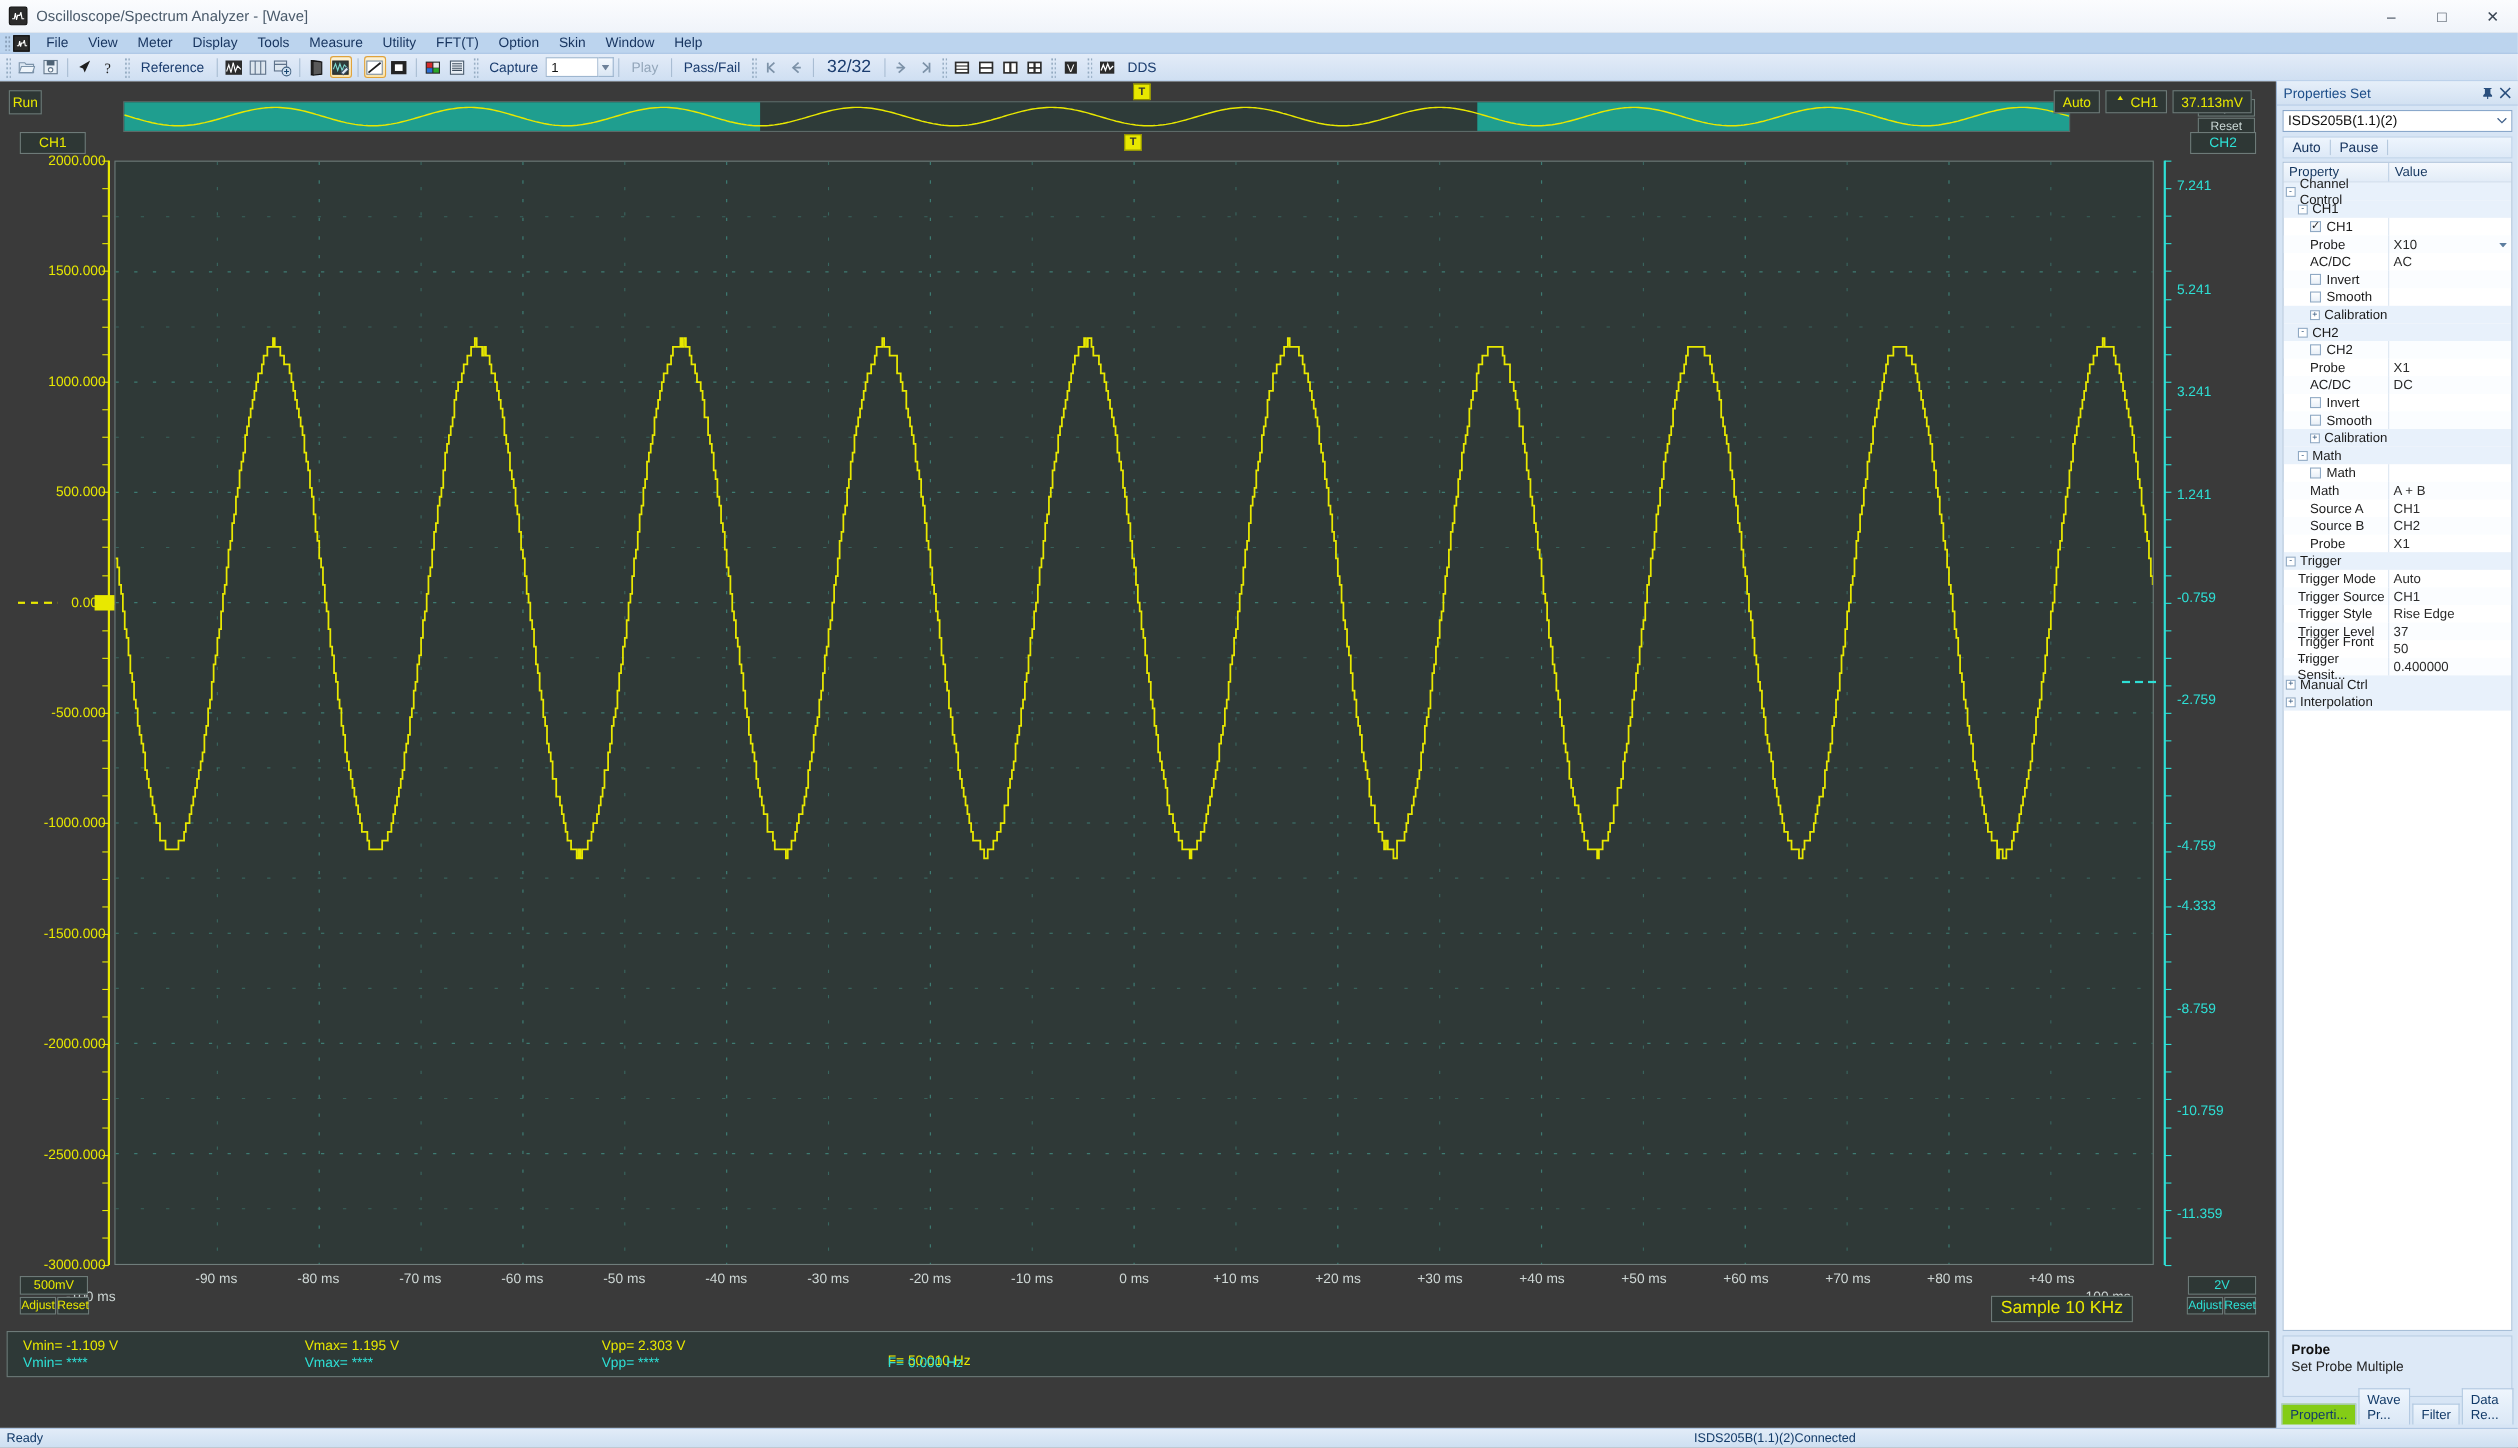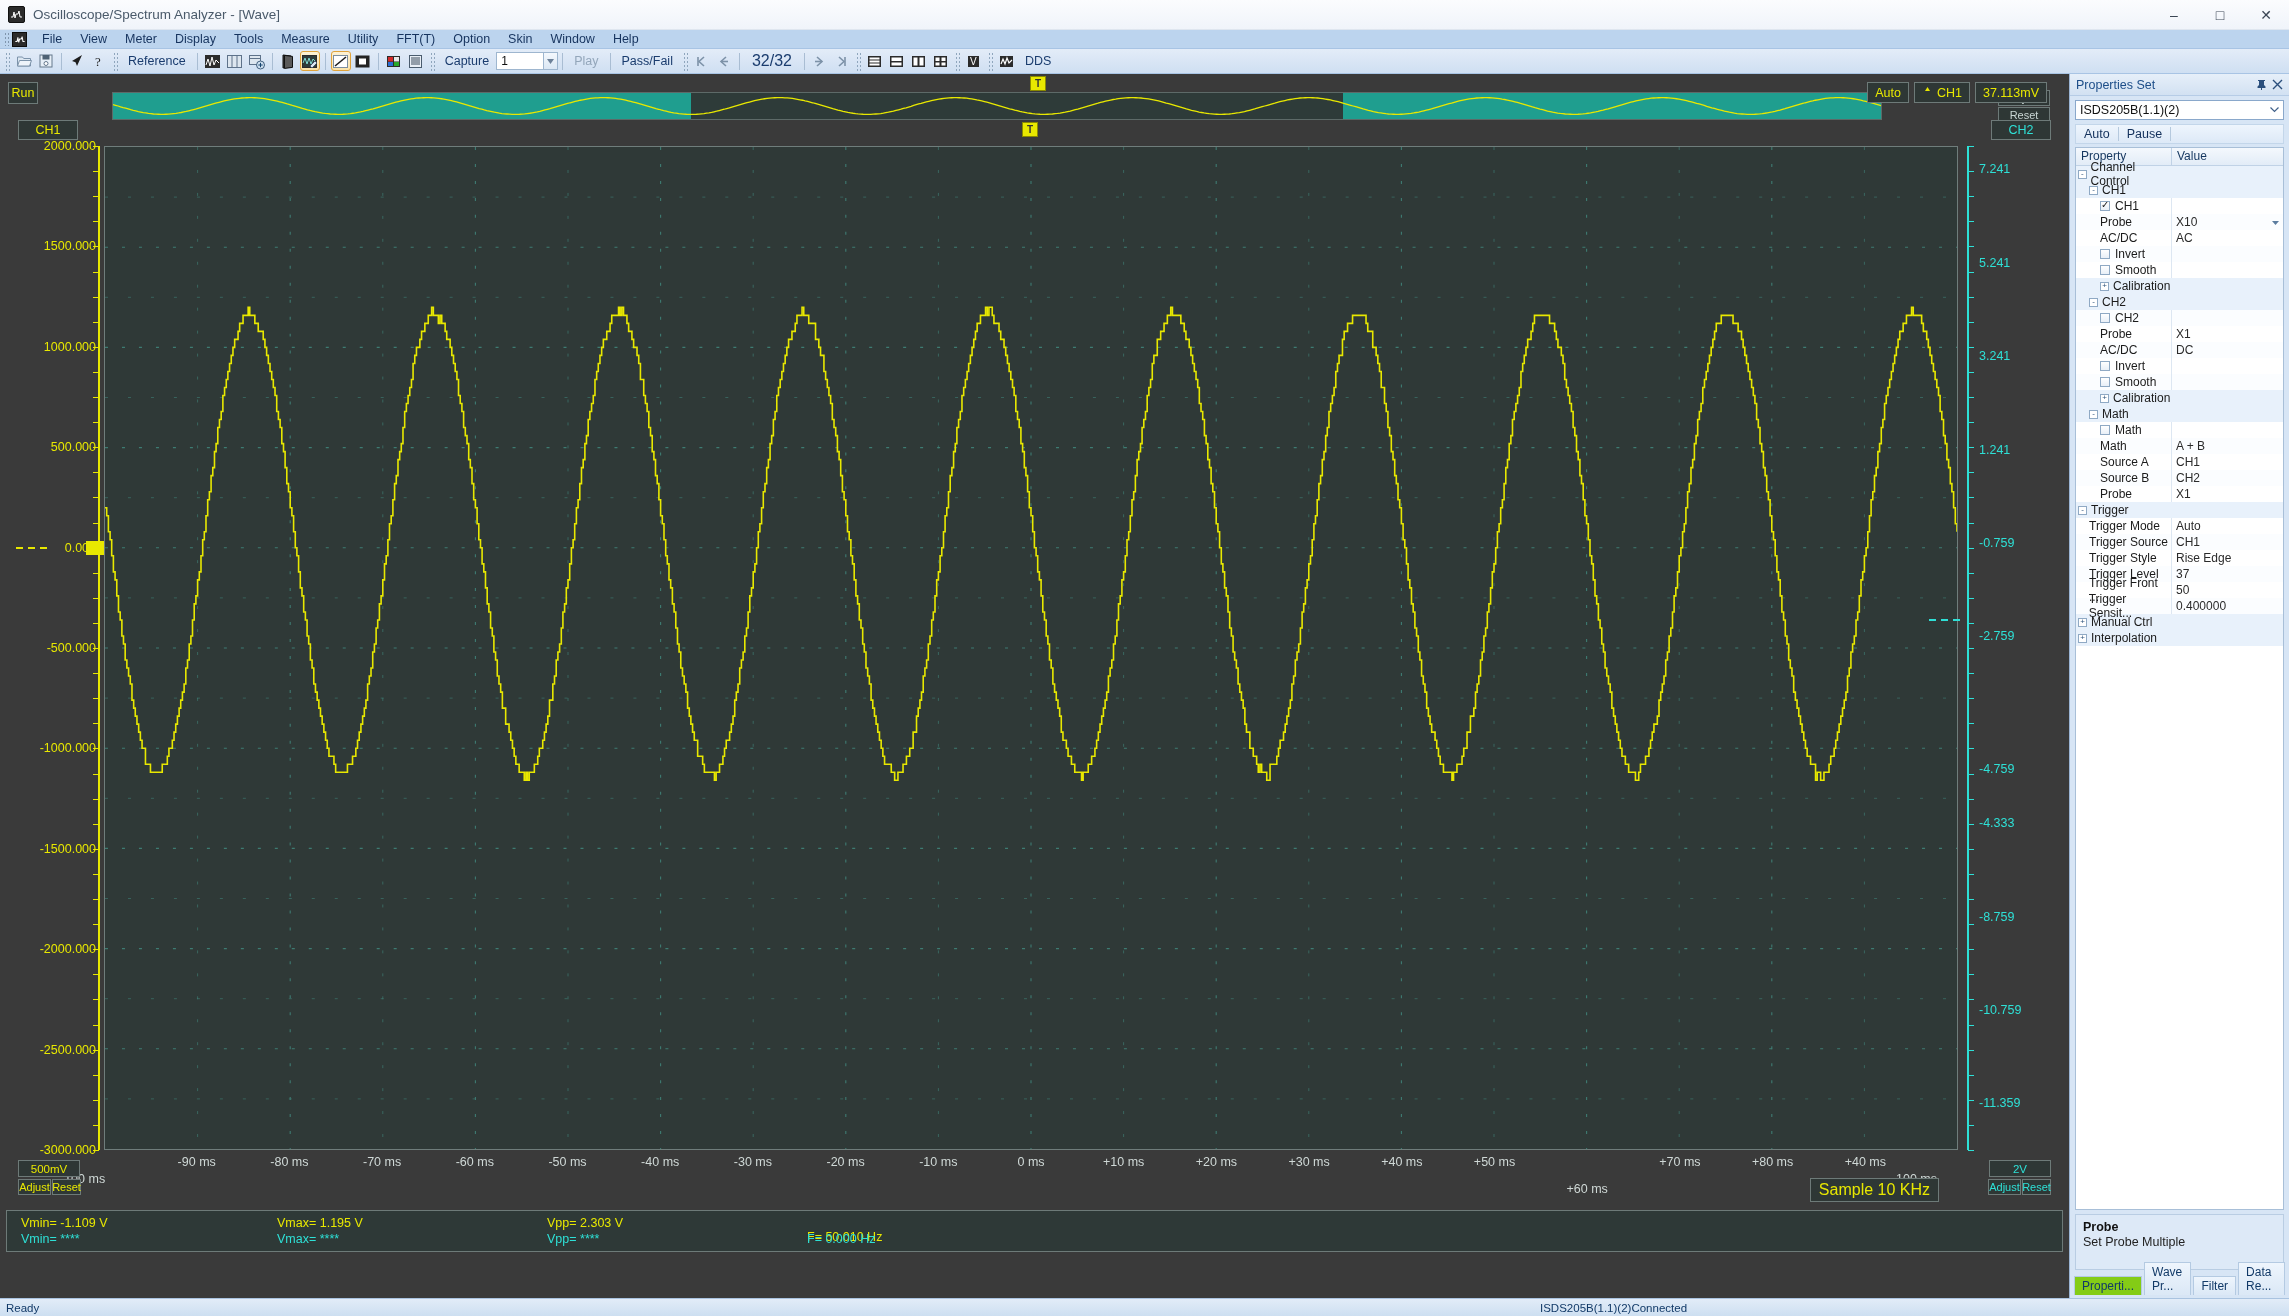--- a/index.html
+++ b/index.html
@@ -565,21 +565,21 @@
             <div class="xlab" style="left: 660.2px; top: 5px;">-40 ms</div>
             <div class="xlab" style="left: 752.9px; top: 5px;">-30 ms</div>
             <div class="xlab" style="left: 845.6px; top: 5px;">-20 ms</div>
             <div class="xlab" style="left: 938.3px; top: 5px;">-10 ms</div>
             <div class="xlab" style="left: 1031px; top: 5px;">0 ms</div>
             <div class="xlab" style="left: 1123.7px; top: 5px;">+10 ms</div>
             <div class="xlab" style="left: 1216.4px; top: 5px;">+20 ms</div>
             <div class="xlab" style="left: 1309.1px; top: 5px;">+30 ms</div>
             <div class="xlab" style="left: 1401.8px; top: 5px;">+40 ms</div>
             <div class="xlab" style="left: 1494.5px; top: 5px;">+50 ms</div>
-            <div class="xlab" style="left: 1587.2px; top: 5px; margin-top: 27px;">+60 ms</div>
+            <div class="xlab" style="left: 1587.2px; top: 5px;">+60 ms</div>
             <div class="xlab" style="left: 1679.9px; top: 5px;">+70 ms</div>
             <div class="xlab" style="left: 1772.6px; top: 5px;">+80 ms</div>
             <div class="xlab" style="left: 1865.3px; top: 5px;">+40 ms</div>
             <div class="xlab-edge" style="left: 1896px; top: 22px;">100 ms</div>
           </div>
 
         <div class="voltbox" style="left:18px;top:1040px;color:#e8e800;">500mV</div>
         <div class="minibtn-row" style="left:18px;top:1059px;">
           <div class="minibtn" style="color:#e8e800;width:33px;">Adjust</div>
           <div class="minibtn" style="color:#e8e800;width:29px;margin-left:1px;">Reset</div>

